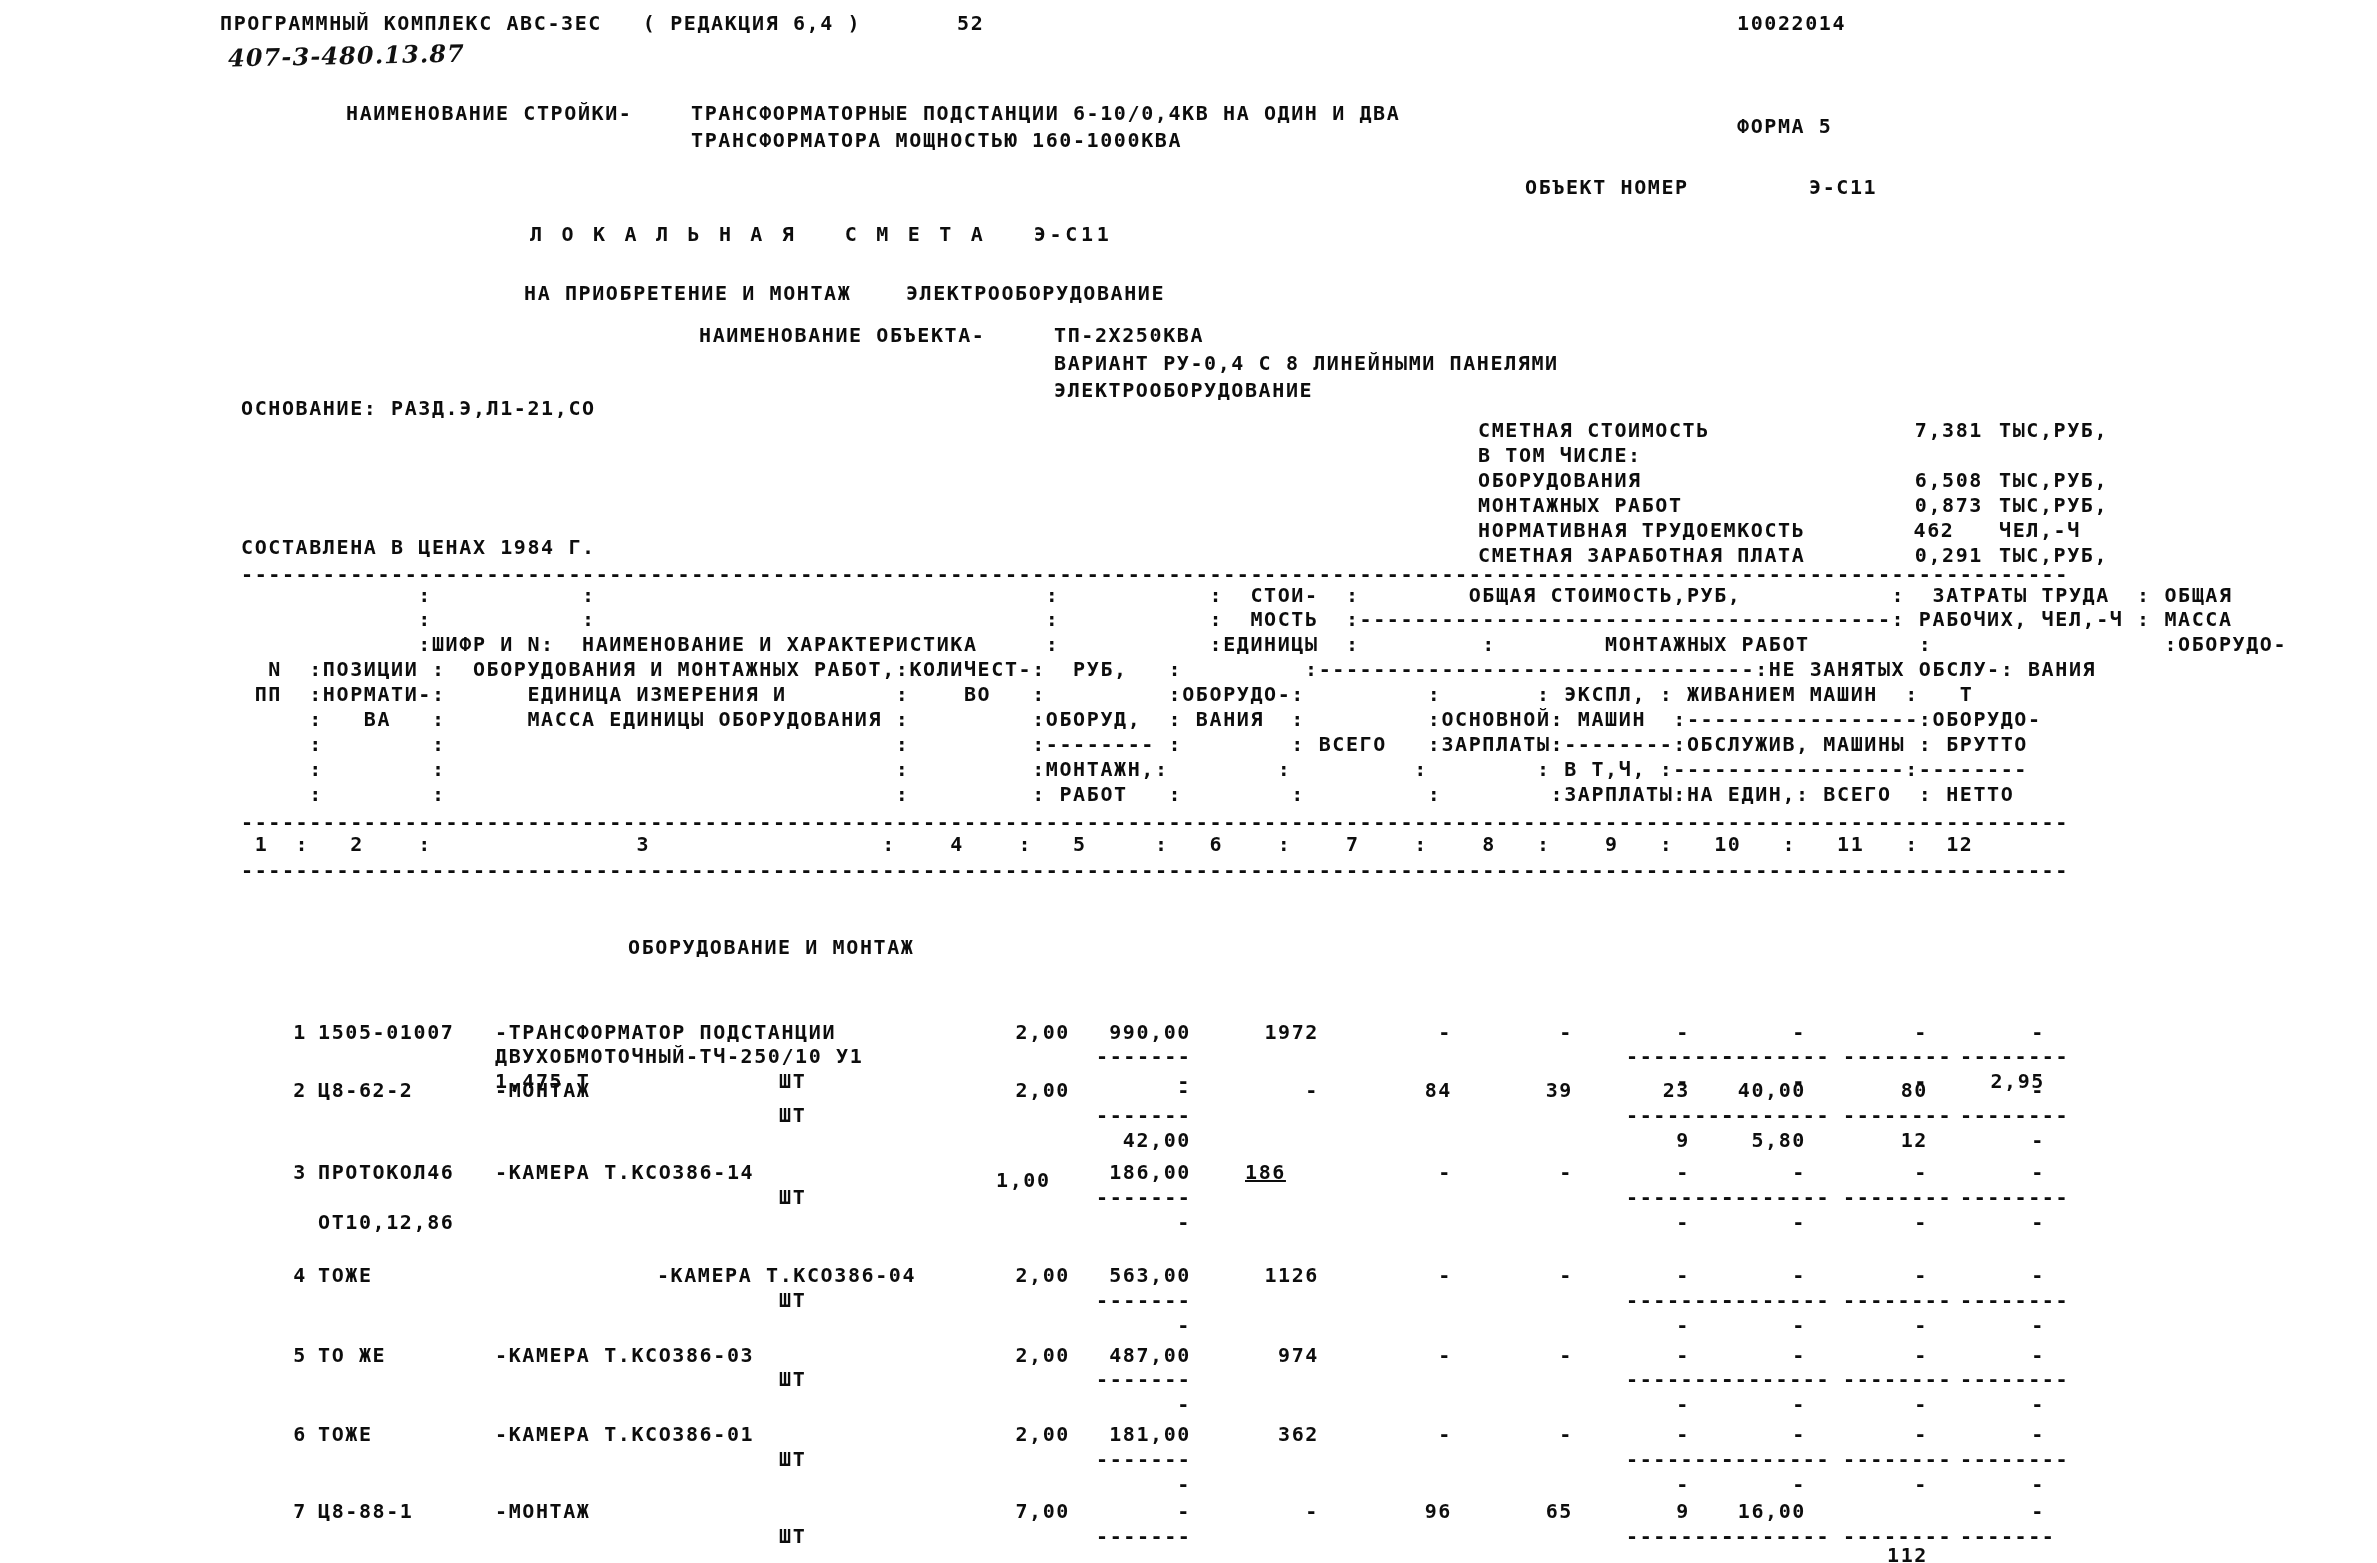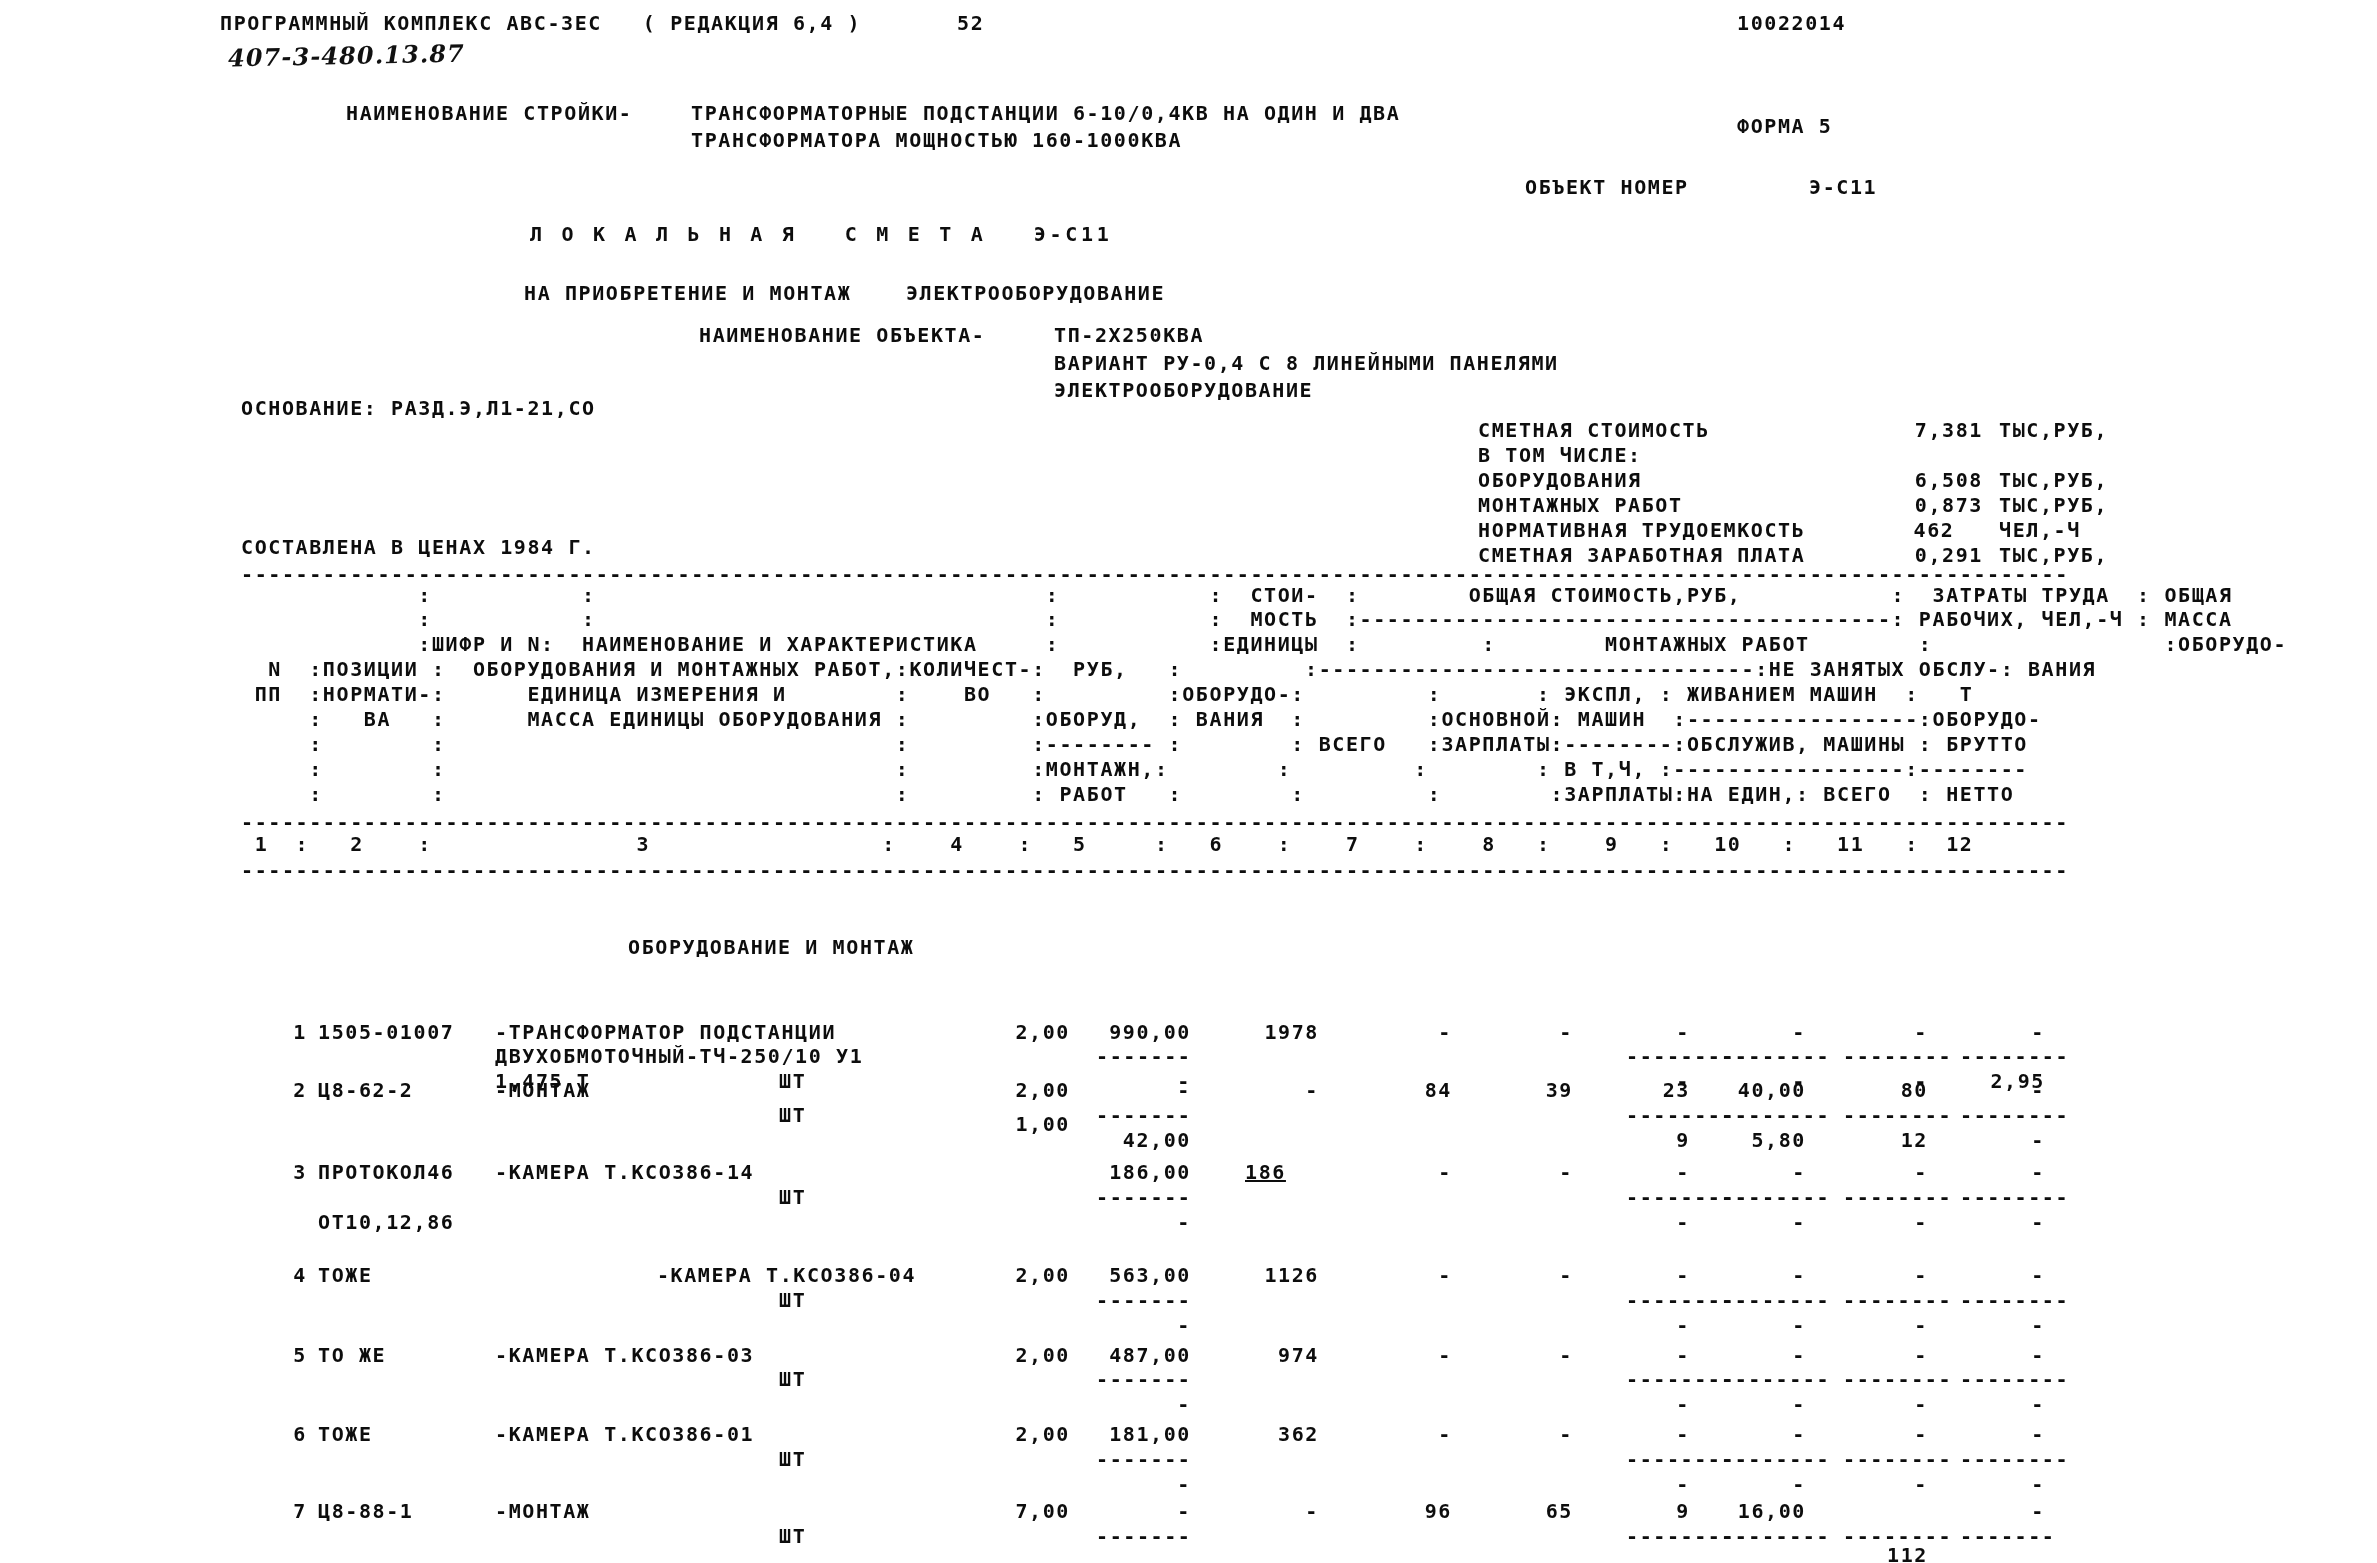--- a/index.html
+++ b/index.html
@@ -120,21 +120,21 @@
   <div class="rule" style="left:241px; top:858px; width:1960px;">--------------------------------------------------------------------------------------------------------------------------------------</div>
 
   <div class="mono" style="left:628px; top:935px;">ОБОРУДОВАНИЕ И МОНТАЖ</div>
 
   <div id="table-body">
       <div class="mono" style="left: 275px; top: 1020px; width: 32px; text-align: right;">1</div>
       <div class="mono" style="left: 318px; top: 1020px; width: 175px; text-align: left;">1505-01007</div>
       <div class="mono" style="left: 495px; top: 1020px; width: 583px; text-align: left;">-ТРАНСФОРМАТОР ПОДСТАНЦИИ</div>
       <div class="mono" style="left: 996px; top: 1020px; width: 74px; text-align: right;">2,00</div>
       <div class="mono" style="left: 1096px; top: 1020px; width: 95px; text-align: right;">990,00</div>
-      <div class="mono" style="left: 1245px; top: 1020px; width: 74px; text-align: right;">1978</div>
+      <div class="mono" style="left: 1245px; top: 1020px; width: 74px; text-align: right;">1972</div>
       <div class="mono" style="left: 1388px; top: 1020px; width: 64px; text-align: right;">-</div>
       <div class="mono" style="left: 1509px; top: 1020px; width: 64px; text-align: right;">-</div>
       <div class="mono" style="left: 1626px; top: 1020px; width: 64px; text-align: right;">-</div>
       <div class="mono" style="left: 1721px; top: 1020px; width: 85px; text-align: right;">-</div>
       <div class="mono" style="left: 1843px; top: 1020px; width: 85px; text-align: right;">-</div>
       <div class="mono" style="left: 1960px; top: 1020px; width: 85px; text-align: right;">-</div>
       <div class="mono" style="left: 495px; top: 1044px; width: 583px; text-align: left;">ДВУХОБМОТОЧНЫЙ-ТЧ-250/10 У1</div>
       <div class="mono" style="left: 1096px; top: 1044px; width: 95px; text-align: right;">-------</div>
       <div class="mono" style="left: 1626px; top: 1044px; width: 64px; text-align: right;">--------</div>
       <div class="mono" style="left: 1721px; top: 1044px; width: 85px; text-align: right;">--------</div>
@@ -166,21 +166,21 @@
       <div class="mono" style="left: 1960px; top: 1103px; width: 85px; text-align: right;">--------</div>
       <div class="mono" style="left: 779px; top: 1103px; width: 48px; text-align: left;">ШТ</div>
       <div class="mono" style="left: 1096px; top: 1128px; width: 95px; text-align: right;">42,00</div>
       <div class="mono" style="left: 1626px; top: 1128px; width: 64px; text-align: right;">9</div>
       <div class="mono" style="left: 1721px; top: 1128px; width: 85px; text-align: right;">5,80</div>
       <div class="mono" style="left: 1843px; top: 1128px; width: 85px; text-align: right;">12</div>
       <div class="mono" style="left: 1960px; top: 1128px; width: 85px; text-align: right;">-</div>
       <div class="mono" style="left: 275px; top: 1160px; width: 32px; text-align: right;">3</div>
       <div class="mono" style="left: 318px; top: 1160px; width: 175px; text-align: left;">ПРОТОКОЛ46</div>
       <div class="mono" style="left: 495px; top: 1160px; width: 583px; text-align: left;">-КАМЕРА Т.КСО386-14</div>
-      <div class="mono" style="left: 996px; top: 1112px; width: 74px; text-align: right;">1,00</div>
+      <div class="mono" style="left: 996px; top: 1168px; width: 74px; ">1,00</div>
       <div class="mono" style="left: 1096px; top: 1160px; width: 95px; text-align: right;">186,00</div>
       <div class="mono" style="left: 1245px; top: 1160px; width: 74px; text-align: left; text-decoration: underline;">186</div>
       <div class="mono" style="left: 1388px; top: 1160px; width: 64px; text-align: right;">-</div>
       <div class="mono" style="left: 1509px; top: 1160px; width: 64px; text-align: right;">-</div>
       <div class="mono" style="left: 1626px; top: 1160px; width: 64px; text-align: right;">-</div>
       <div class="mono" style="left: 1721px; top: 1160px; width: 85px; text-align: right;">-</div>
       <div class="mono" style="left: 1843px; top: 1160px; width: 85px; text-align: right;">-</div>
       <div class="mono" style="left: 1960px; top: 1160px; width: 85px; text-align: right;">-</div>
       <div class="mono" style="left: 1096px; top: 1185px; width: 95px; text-align: right;">-------</div>
       <div class="mono" style="left: 1626px; top: 1185px; width: 64px; text-align: right;">--------</div>

